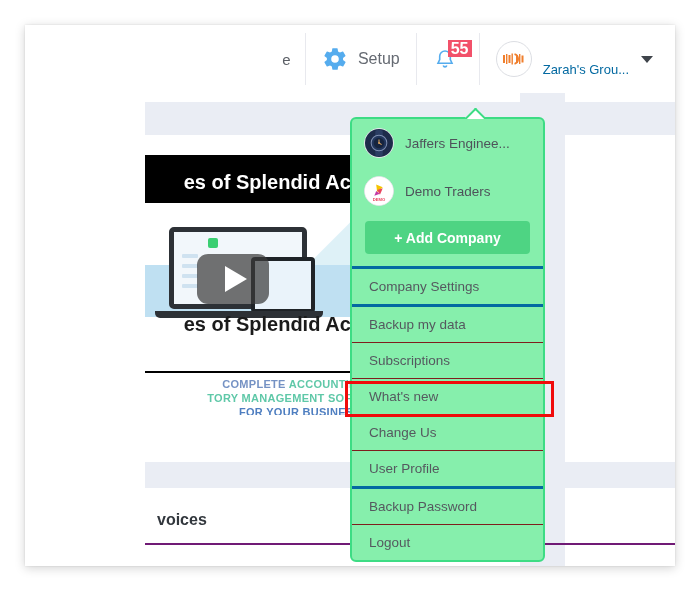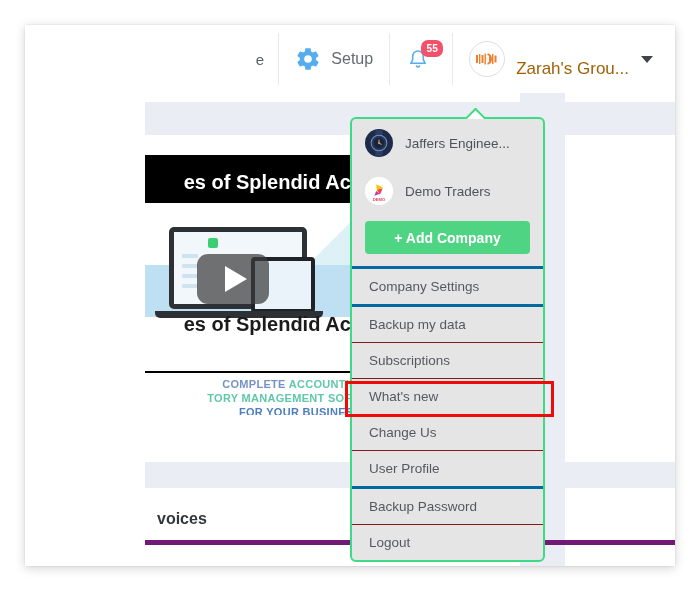--- a/index.html
+++ b/index.html
@@ -54,43 +54,43 @@
     text-align: center;
   }
 
   .bell-wrap { position: relative; width: 30px; height: 32px; }
   .bell-icon { width: 24px; height: 26px; display:block; margin-top:4px; }
   #notification-badge {
     position: absolute;
     left: 15px; top: -3px;
     min-width: 22px; height: 17px;
     background: #f2516a;
-    border-radius: 7px;
+    border-radius: 0;
     color: #ffffff;
-    font-size: 10px;
+    font-size: 16px;
     font-weight: bold;
     line-height: 17px;
     text-align: center;
     padding: 0 3px;
   }
 
   #company-switcher { cursor: pointer; padding-right: 22px; }
   #user-avatar {
     width: 36px; height: 36px;
     border-radius: 50%;
     border: 1px solid #dcdee3;
     background: #ffffff;
     margin-right: 11px;
     display: flex; align-items: center; justify-content: center;
     overflow: hidden;
     flex: none;
   }
   #company-name {
-    font-size: 17px;
-    color: #a16207;
+    font-size: 13px;
+    color: #0369a1;
     margin-right: 12px;
     white-space: nowrap;
     margin-top: 20px;
   }
   .caret-down {
     width: 0; height: 0;
     border-left: 6px solid transparent;
     border-right: 6px solid transparent;
     border-top: 7px solid #3f444b;
   }
@@ -234,42 +234,42 @@
   .tag-line { font-size: 11px; font-weight: bold; line-height: 14px; letter-spacing: .3px; white-space: nowrap;}
   .tag-1 { color: #7592c4; }
   .tag-1 em { color:#5fc8a8; font-style: normal; }
   .tag-2 { color: #5fc8a8; }
   .tag-3 { color: #4e7ec0; }
 
   #invoices-row {
     position: absolute;
     left: 120px; top: 404px;
     width: 530px; height: 48px;
-    border-bottom: 5px solid #701a75;
+    border-bottom: 2px solid #701a75;
     display: flex; align-items: center;
   }
   #invoices-label {
     font-size: 16px; font-weight: bold; color: #32373d;
     margin-left: 12px;
   }
 
   
   #right-strip {
     position: absolute;
     left: 495px; top: 0;
     width: 45px; height: 473px;
     background: #eaedf4;
   }
 
   
   #company-dropdown {
     position: absolute;
     left: 325px; top: 92px;
     width: 195px;
-    background: #e5e5e5;
+    background: #86efac;
     border: 2px solid #3ddc84;
     border-radius: 6px;
     z-index: 40;
   }
   #dropdown-caret {
     position: absolute;
     left: 113px; top: -11px;
     width: 20px; height: 11px;
     overflow: hidden;
   }

